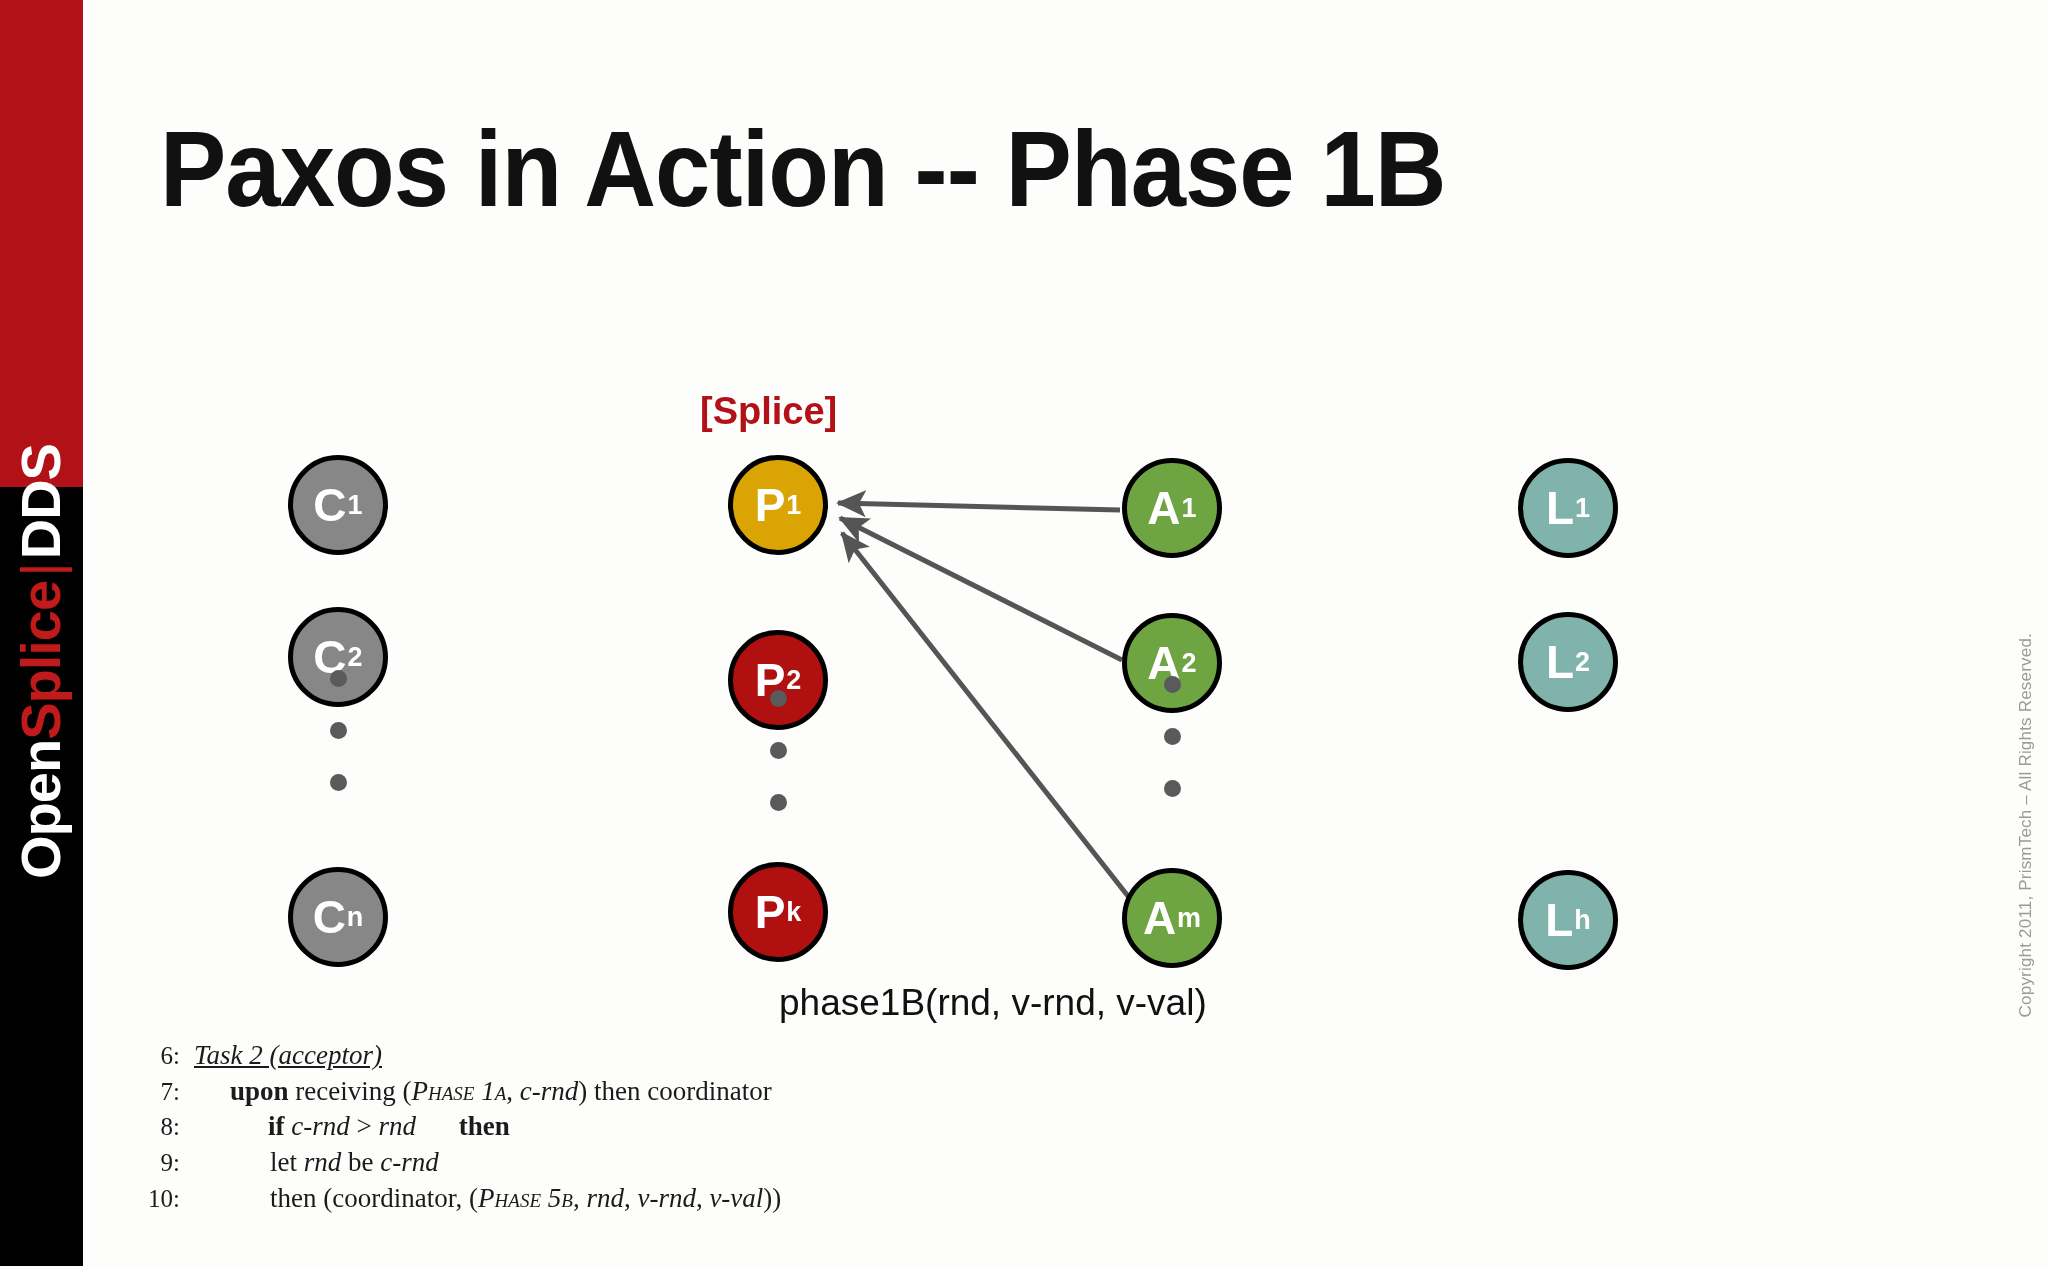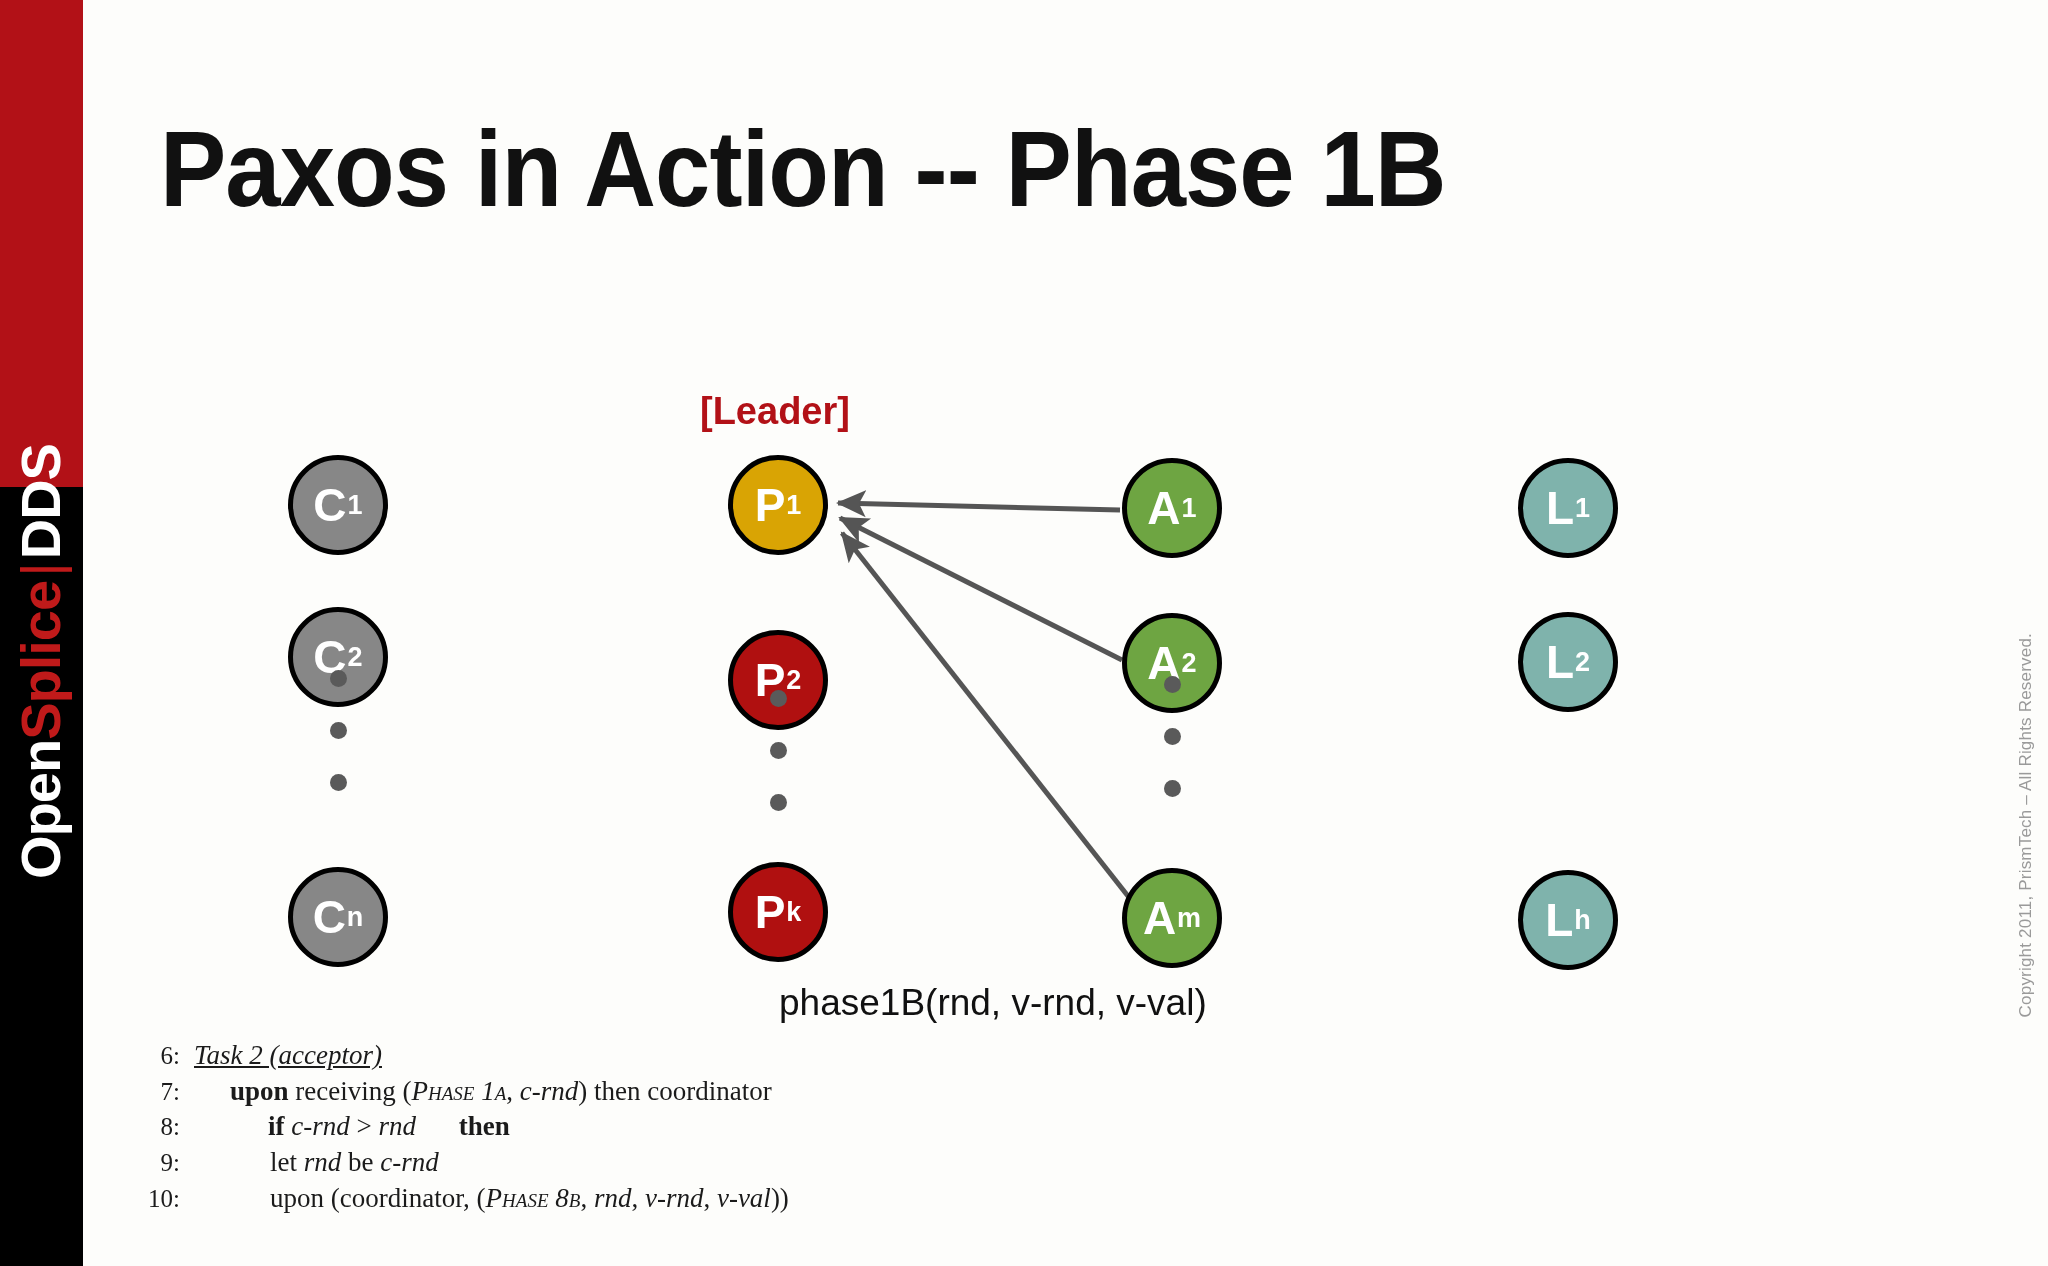--- a/index.html
+++ b/index.html
@@ -188,21 +188,21 @@
         <div class="dot" style="left: 330px; top: 670px;"></div>
         <div class="dot" style="left: 330px; top: 722px;"></div>
         <div class="dot" style="left: 330px; top: 774px;"></div>
         <div class="dot" style="left: 770px; top: 690px;"></div>
         <div class="dot" style="left: 770px; top: 742px;"></div>
         <div class="dot" style="left: 770px; top: 794px;"></div>
         <div class="dot" style="left: 1164px; top: 676px;"></div>
         <div class="dot" style="left: 1164px; top: 728px;"></div>
         <div class="dot" style="left: 1164px; top: 780px;"></div>
       </div>
-    <div class="leader-tag" id="leader-tag" style="left: 700px; top: 390px;">[Leader]</div>
+    <div class="leader-tag" id="leader-tag" style="left: 700px; top: 390px;">[Splice]</div>
     <div class="caption" id="caption" style="left: 779px; top: 982px;">phase1B(rnd, v-rnd, v-val)</div>
   </div>
 
   <div class="code" id="code-block">
       <div class="row">
         <span class="num">6:</span>
         <span class="body"><span class="it ul">Task 2 (acceptor)</span></span>
       </div>
       <div class="row">
         <span class="num">7:</span>
@@ -211,21 +211,21 @@
       <div class="row">
         <span class="num">8:</span>
         <span class="body ind1"><span class="bd">if </span><span class="it">c-rnd </span><span>&gt; </span><span class="it">rnd </span><span class="bd">then</span></span>
       </div>
       <div class="row">
         <span class="num">9:</span>
         <span class="body ind2"><span>let </span><span class="it">rnd</span><span> be </span><span class="it">c-rnd</span></span>
       </div>
       <div class="row">
         <span class="num">10:</span>
-        <span class="body ind2"><span>upon (coordinator, (</span><span class="sc">Phase 8b</span><span>, </span><span class="it">rnd</span><span>, </span><span class="it">v-rnd</span><span>, </span><span class="it">v-val</span><span>))</span></span>
+        <span class="body ind2"><span>then (coordinator, (</span><span class="sc">Phase 5b</span><span>, </span><span class="it">rnd</span><span>, </span><span class="it">v-rnd</span><span>, </span><span class="it">v-val</span><span>))</span></span>
       </div>
     </div>
 
   <div class="copyright-wrap">
     <div class="copyright">Copyright 2011, PrismTech – All Rights Reserved.</div>
   </div>
 
 </div>
 
 </body></html>

